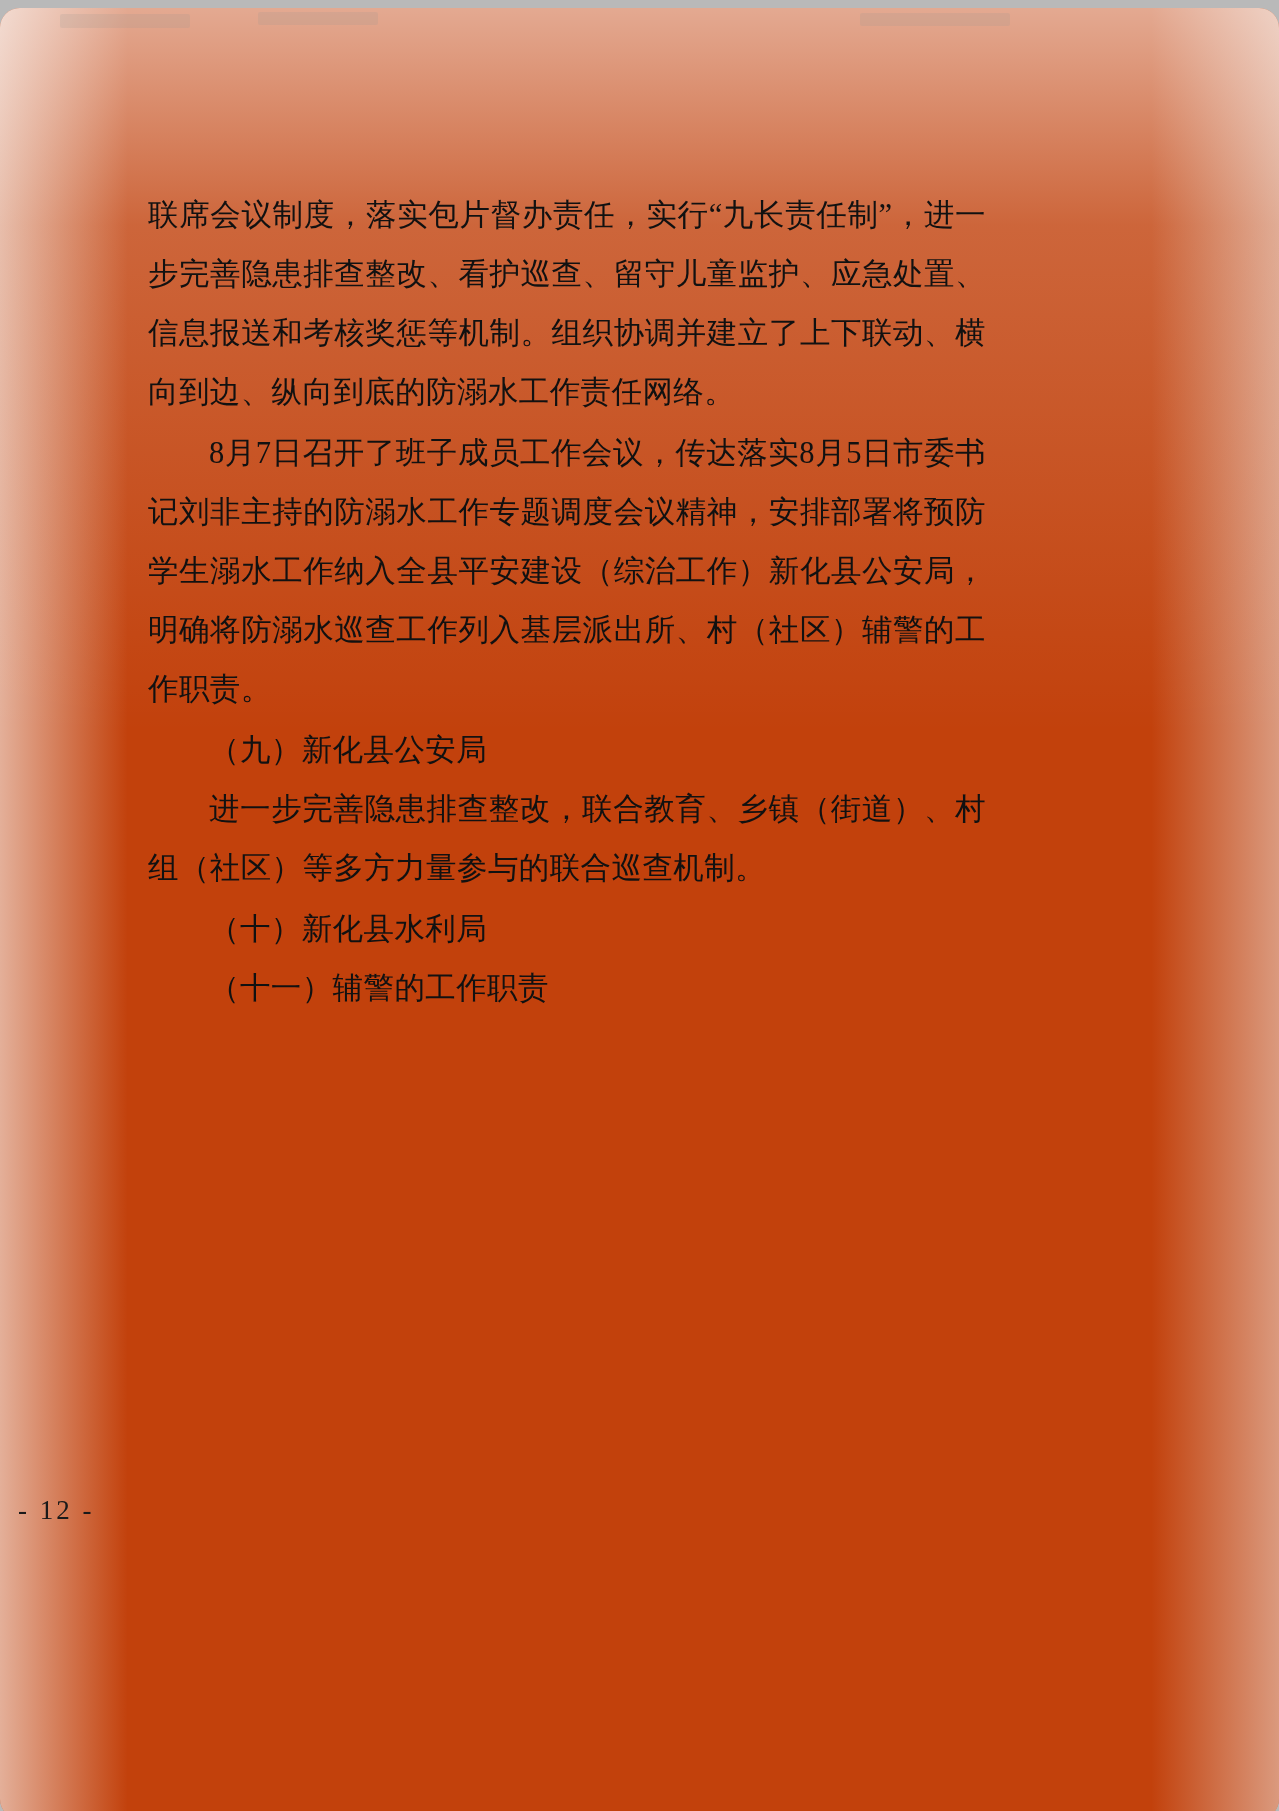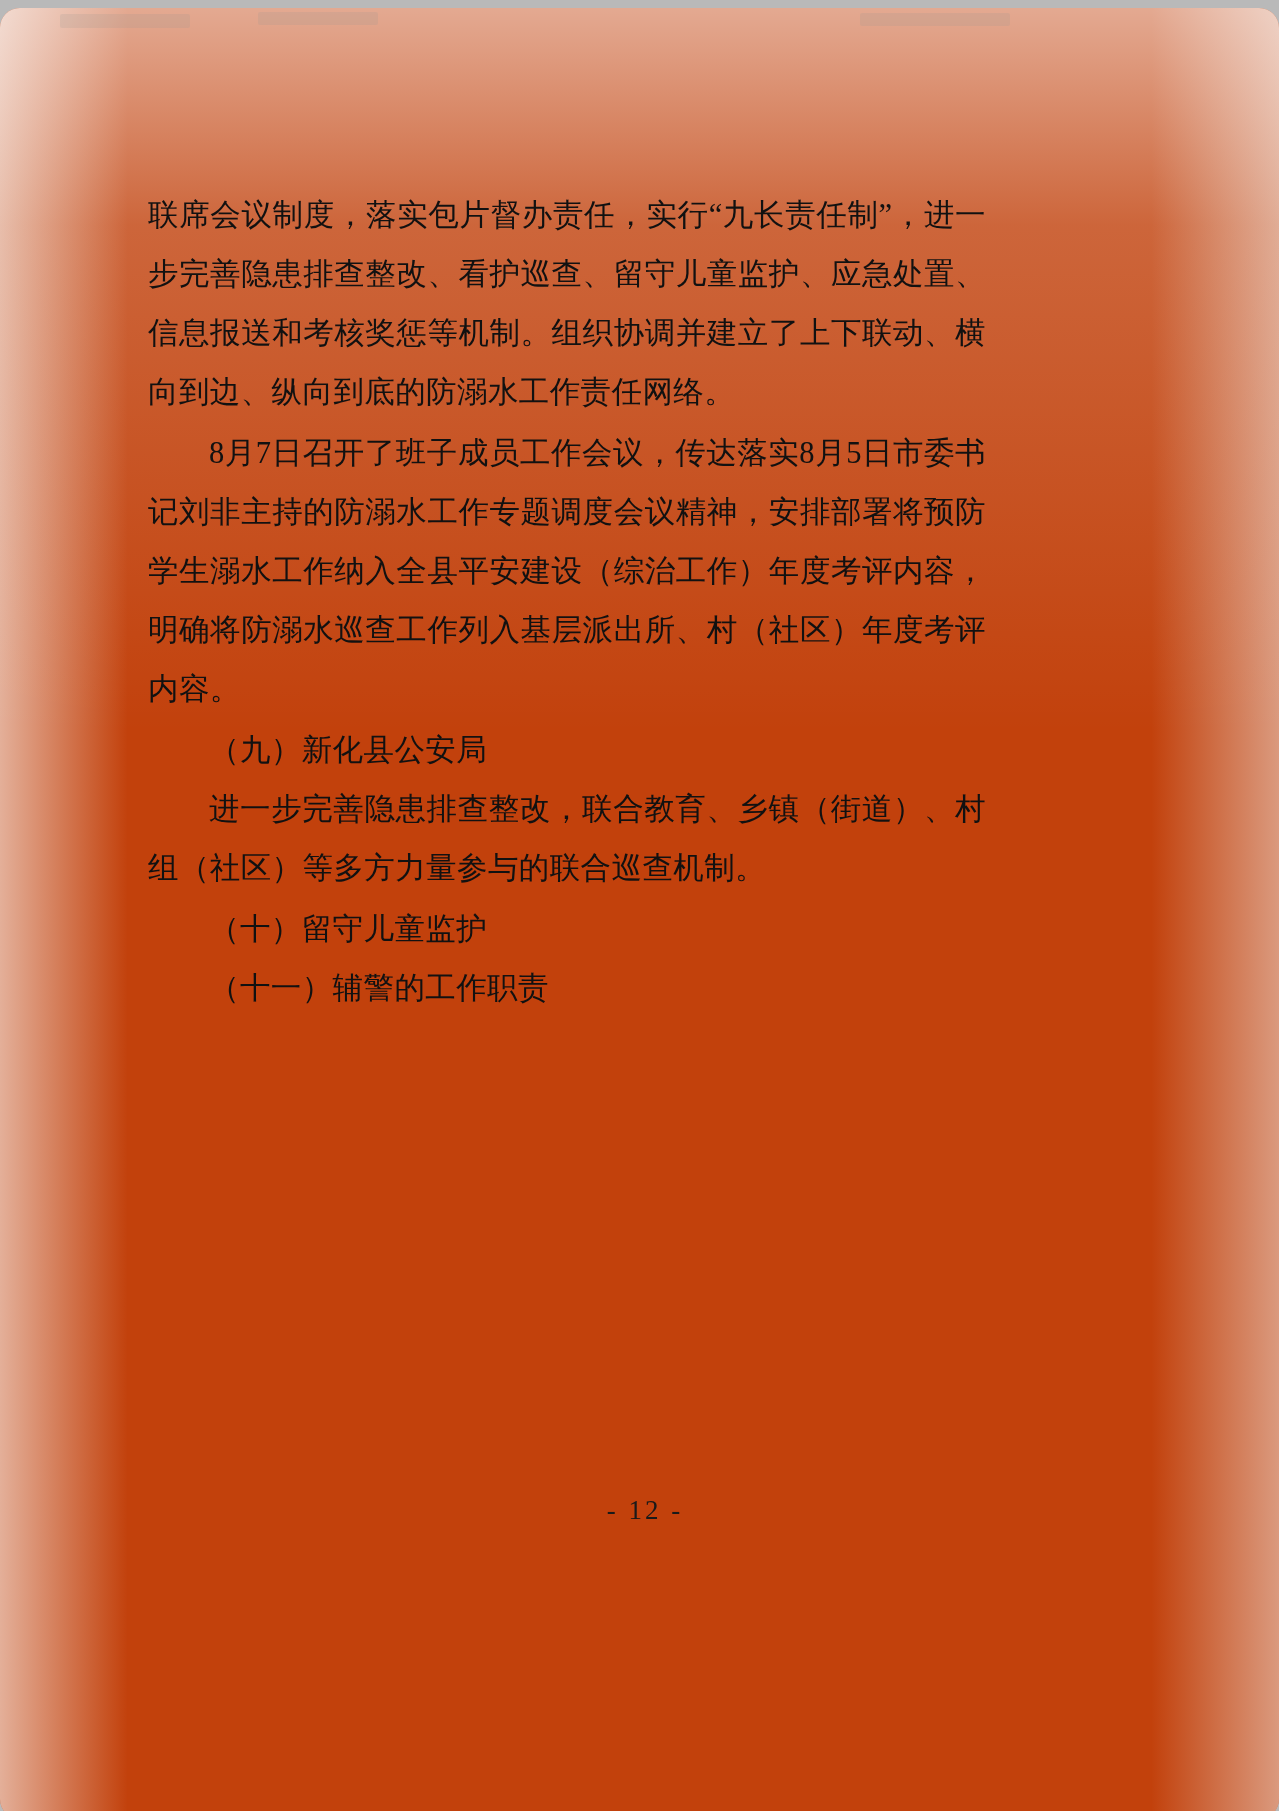--- a/index.html
+++ b/index.html
@@ -51,21 +51,21 @@
   }
   p.heading {
     text-indent: 61px;
     margin: 0;
   }
   .footer {
     position: absolute;
     left: 0;
     right: 7px;
     top: 1487px;
-    text-align: center;
+    text-align: left;
     font-size: 27px;
     color: #1a1a1a;
     letter-spacing: 3px;
     z-index: 2;
     font-family: "Liberation Serif", "DejaVu Serif", serif;
   }
   .pagenum {
     display: inline-block;
     padding-left: 18px;
   }
@@ -81,24 +81,24 @@
 <body>
 
 <div class="page">
 
   <div class="speckle" style="left:60px; top:6px; width:130px; height:14px;"></div>
   <div class="speckle" style="left:258px; top:4px; width:120px; height:13px;"></div>
   <div class="speckle" style="left:860px; top:5px; width:150px; height:13px;"></div>
 
   <div class="content">
     <p class="para">联席会议制度，落实包片督办责任，实行“九长责任制”，进一步完善隐患排查整改、看护巡查、留守儿童监护、应急处置、信息报送和考核奖惩等机制。组织协调并建立了上下联动、横向到边、纵向到底的防溺水工作责任网络。</p>
-    <p class="para indent">8月7日召开了班子成员工作会议，传达落实8月5日市委书记刘非主持的防溺水工作专题调度会议精神，安排部署将预防学生溺水工作纳入全县平安建设（综治工作）年度考评内容，明确将防溺水巡查工作列入基层派出所、村（社区）年度考评内容。</p>
+    <p class="para indent">8月7日召开了班子成员工作会议，传达落实8月5日市委书记刘非主持的防溺水工作专题调度会议精神，安排部署将预防学生溺水工作纳入全县平安建设（综治工作）新化县公安局，明确将防溺水巡查工作列入基层派出所、村（社区）辅警的工作职责。</p>
     <p class="para heading">（九）新化县公安局</p>
     <p class="para indent">进一步完善隐患排查整改，联合教育、乡镇（街道）、村组（社区）等多方力量参与的联合巡查机制。</p>
-    <p class="para heading">（十）留守儿童监护</p>
+    <p class="para heading">（十）新化县水利局</p>
     <p class="para heading">（十一）辅警的工作职责</p>
   </div>
 
   <div class="footer">
     <span class="pagenum">- 12 -</span>
   </div>
 
 </div>
 
 </body></html>

